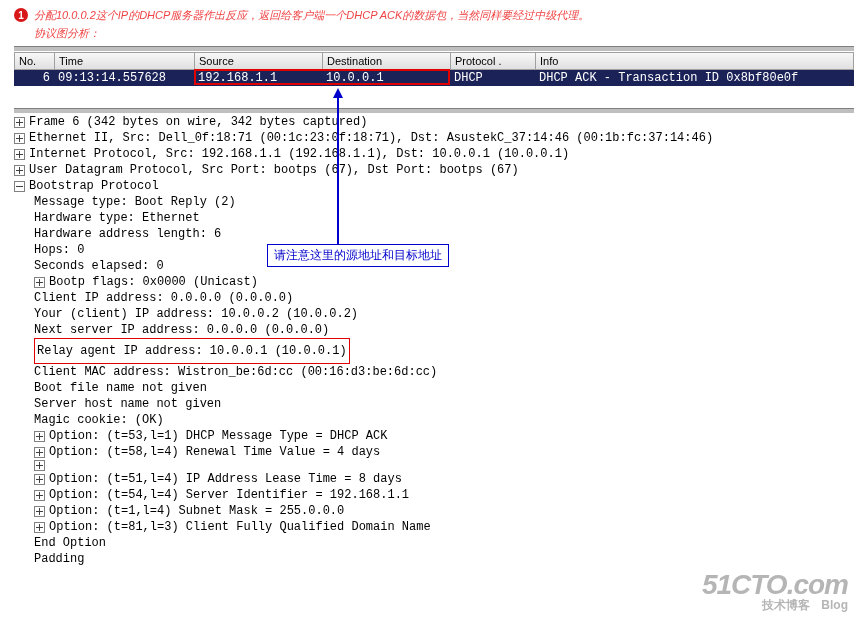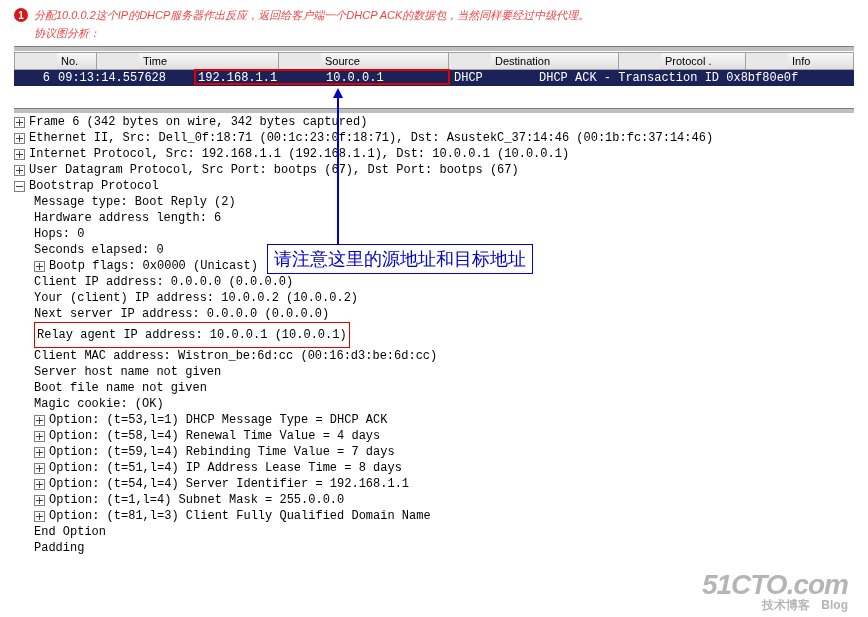--- a/index.html
+++ b/index.html
@@ -52,21 +52,20 @@
     border: 1px solid #a0a0a0;
     margin: 0 14px;
     font-family: Tahoma, sans-serif;
     font-size: 11px;
   }
   .packet-header > div {
     border-right: 1px solid #a0a0a0;
     padding: 2px 4px;
     box-sizing: border-box;
     background: linear-gradient(#f8f8f8, #e0e0e0);
-    margin-left: 42px;
   }
   .col-no { width: 40px; }
   .col-time { width: 140px; }
   .col-src { width: 128px; }
   .col-dst { width: 128px; }
   .col-proto { width: 85px; }
   .col-info { flex: 1; border-right: none !important; }
   .packet-row {
     display: flex;
     margin: 0 14px;
@@ -141,21 +140,21 @@
     border: 1px solid #e00000;
     display: inline-block;
     padding: 4px 2px;
   }
   .callout {
     position: absolute;
     border: 1px solid #0000cc;
     background: #fff;
     color: #0000cc;
     font-family: "SimSun", sans-serif;
-    font-size: 18px;
+    font-size: 12px;
     padding: 2px 6px;
     z-index: 10;
   }
   .arrow-line {
     position: absolute;
     width: 2px;
     background: #0000cc;
     z-index: 9;
   }
   .arrow-head {
@@ -222,35 +221,36 @@
 <div class="divider2"></div>
 
 <div class="tree">
   <div class="tree-line"><span class="box plus"></span><span>Frame 6 (342 bytes on wire, 342 bytes captured)</span></div>
   <div class="tree-line"><span class="box plus"></span><span>Ethernet II, Src: Dell_0f:18:71 (00:1c:23:0f:18:71), Dst: AsustekC_37:14:46 (00:1b:fc:37:14:46)</span></div>
   <div class="tree-line"><span class="box plus"></span><span>Internet Protocol, Src: 192.168.1.1 (192.168.1.1), Dst: 10.0.0.1 (10.0.0.1)</span></div>
   <div class="tree-line"><span class="box plus"></span><span>User Datagram Protocol, Src Port: bootps (67), Dst Port: bootps (67)</span></div>
   <div class="tree-line"><span class="box minus"></span><span>Bootstrap Protocol</span></div>
 
   <div class="tree-line indent1">    <span>Message type: Boot Reply (2)</span></div>
+  <div class="tree-line indent1">    <span>Hardware type: Ethernet</span></div>
   <div class="tree-line indent1">    <span>Hardware address length: 6</span></div>
   <div class="tree-line indent1">    <span>Hops: 0</span></div>
   <div class="tree-line indent1">    <span>Seconds elapsed: 0</span></div>
   <div class="tree-line indent2">  <span class="box plus"></span><span>Bootp flags: 0x0000 (Unicast)</span></div>
   <div class="tree-line indent1">    <span>Client IP address: 0.0.0.0 (0.0.0.0)</span></div>
   <div class="tree-line indent1">    <span>Your (client) IP address: 10.0.0.2 (10.0.0.2)</span></div>
   <div class="tree-line indent1">    <span>Next server IP address: 0.0.0.0 (0.0.0.0)</span></div>
   <div class="tree-line indent1">    <span class="red-outline">Relay agent IP address: 10.0.0.1 (10.0.0.1)</span></div>
   <div class="tree-line indent1">    <span>Client MAC address: Wistron_be:6d:cc (00:16:d3:be:6d:cc)</span></div>
+  <div class="tree-line indent1">    <span>Boot file name not given</span></div>
   <div class="tree-line indent1">    <span>Server host name not given</span></div>
-  <div class="tree-line indent1">    <span>Boot file name not given</span></div>
   <div class="tree-line indent1">    <span>Magic cookie: (OK)</span></div>
   <div class="tree-line indent2">  <span class="box plus"></span><span>Option: (t=53,l=1) DHCP Message Type = DHCP ACK</span></div>
   <div class="tree-line indent2">  <span class="box plus"></span><span>Option: (t=58,l=4) Renewal Time Value = 4 days</span></div>
-  <div class="tree-line indent2">  <span class="box plus"></span><span>Option: (t=59,l=4) Rebinding Time Value = 7 days</span></div>
+  <div class="tree-line indent2">  <span class="box plus"></span></div>
   <div class="tree-line indent2">  <span class="box plus"></span><span>Option: (t=51,l=4) IP Address Lease Time = 8 days</span></div>
   <div class="tree-line indent2">  <span class="box plus"></span><span>Option: (t=54,l=4) Server Identifier = 192.168.1.1</span></div>
   <div class="tree-line indent2">  <span class="box plus"></span><span>Option: (t=1,l=4) Subnet Mask = 255.0.0.0</span></div>
   <div class="tree-line indent2">  <span class="box plus"></span><span>Option: (t=81,l=3) Client Fully Qualified Domain Name</span></div>
   <div class="tree-line indent1">    <span>End Option</span></div>
   <div class="tree-line indent1">    <span>Padding</span></div>
 </div>
 
 <div class="arrow-head" style="left:333px; top:88px;"></div>
 <div class="arrow-line" style="left:337px; top:96px; height:148px;"></div>

